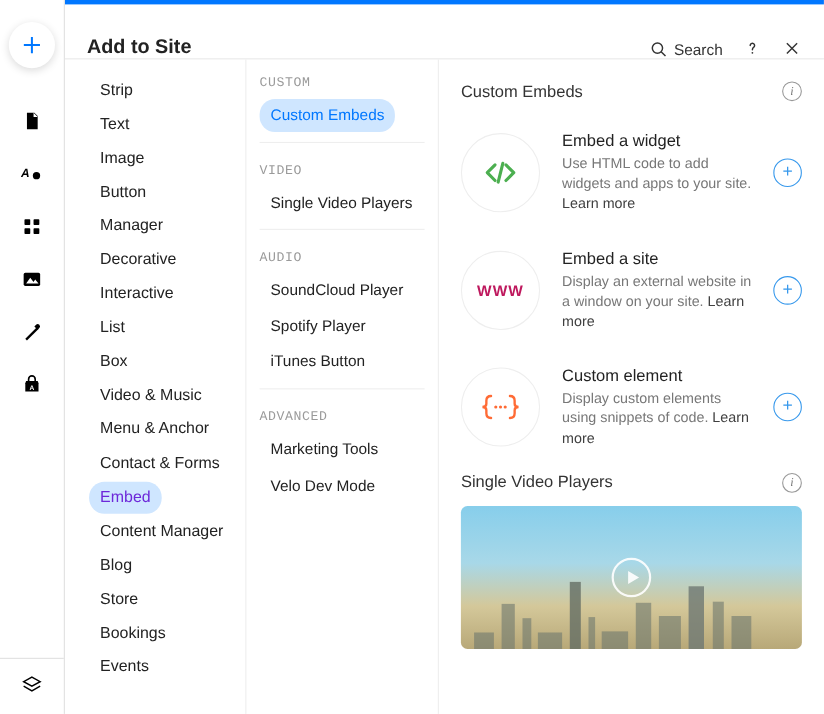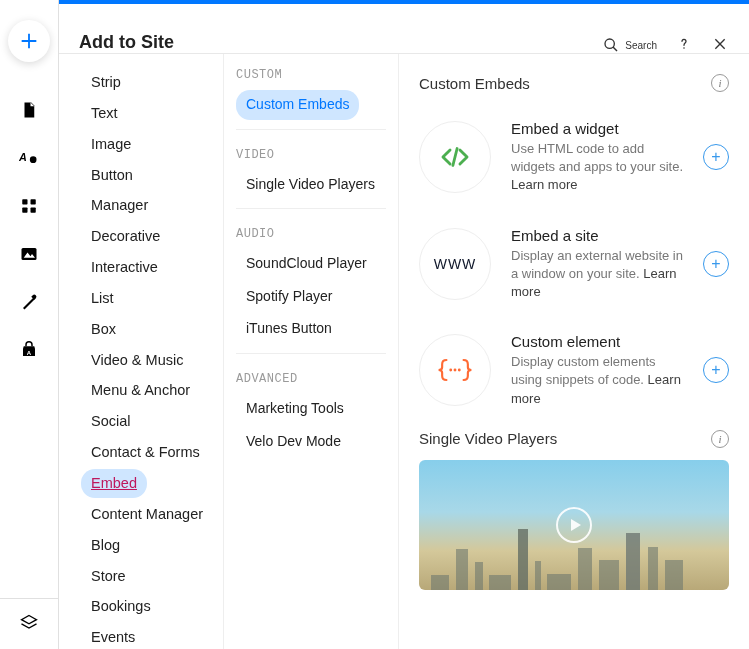--- a/index.html
+++ b/index.html
@@ -9,28 +9,28 @@
 
 .left-rail { width: 59px; border-right: 1px solid #e0e0e0; display: flex; flex-direction: column; align-items: center; padding-top: 20px; gap: 28px; background: #fff; flex-shrink: 0; position: relative; }
 .left-rail .plus-btn { width: 42px; height: 42px; border-radius: 50%; background: #fff; box-shadow: 0 2px 8px rgba(0,0,0,0.15); display: flex; align-items: center; justify-content: center; color: #0077ff; cursor: pointer; margin-bottom: 10px;}
 .left-rail .rail-icon { width: 20px; height: 20px; display: flex; align-items: center; justify-content: center; cursor: pointer; color: #000; }
 .left-rail .bottom-slot { margin-top: auto; margin-bottom: 16px; border-top: 1px solid #e0e0e0; width: 100%; padding-top: 14px; display:flex; justify-content:center; }
 
 .panel { flex: 1; display: flex; flex-direction: column; min-width: 0; }
 .panel-header { height: 54px; display: flex; align-items: flex-end; padding: 0 20px; border-bottom: 1px solid #e8e8e8; }
 .panel-title { font-size: 18px; font-weight: 600; color: #222; }
 .panel-header .spacer { flex: 1; }
-.search-group { display: flex; align-items: center; gap: 6px; color: #333; cursor: pointer; font-size: 10px; }
+.search-group { display: flex; align-items: center; gap: 6px; color: #333; cursor: pointer; font-size: 14px; }
 .header-icon { width: 18px; height: 18px; display:flex; align-items:center; justify-content:center; color:#333; cursor:pointer; margin-left:18px; }
 
 .panel-body { flex:1; display: flex; min-height: 0; }
 
 .col-categories { width: 165px; padding: 14px 8px 14px 22px; border-right: 1px solid #eee; overflow-y: auto; }
 .cat-item { font-size: 14.5px; color: #222; padding: 5px 10px; cursor: pointer; border-radius: 14px; display: inline-block; margin-bottom: 2px; line-height:1.3;text-align:center;}
-.cat-item.active { background: #cfe6ff; color: #be185d; text-decoration: underline; }
+.cat-item.active { background: #cfe6ff; color: #6d28d9; }
 .col-categories .cat-row { display:block; }
 
 .col-sub { width: 175px; padding: 14px 12px; border-right: 1px solid #eee; }
 .sub-group { margin-bottom: 18px; padding-bottom: 6px; border-bottom: 1px solid #eee; }
 .sub-group:last-child { border-bottom: none; }
 .sub-header { font-size: 12px; letter-spacing: 0.5px; color: #9a9a9a; font-weight: 500; margin-bottom: 8px; font-family: Liberation Mono, monospace; }
 .sub-item { font-size: 14px; color: #222; padding: 5px 10px; cursor: pointer; border-radius: 14px; display:inline-block; margin-bottom: 3px; line-height:1.4;}
 .sub-item.active { background: #cfe6ff; color: #0077ff; }
 .sub-row { display:block; }
 
@@ -147,21 +147,20 @@
         <div class="cat-row"><span class="cat-item">Text</span></div>
         <div class="cat-row"><span class="cat-item">Image</span></div>
         <div class="cat-row"><span class="cat-item">Button</span></div>
         <div class="cat-row"><span class="cat-item">Manager</span></div>
         <div class="cat-row"><span class="cat-item">Decorative</span></div>
         <div class="cat-row"><span class="cat-item">Interactive</span></div>
         <div class="cat-row"><span class="cat-item">List</span></div>
         <div class="cat-row"><span class="cat-item">Box</span></div>
         <div class="cat-row"><span class="cat-item">Video &amp; Music</span></div>
         <div class="cat-row"><span class="cat-item">Menu &amp; Anchor</span></div>
-        <div class="cat-row"><span class="cat-item">Social</span></div>
         <div class="cat-row"><span class="cat-item">Contact &amp; Forms</span></div>
         <div class="cat-row"><span class="cat-item active">Embed</span></div>
         <div class="cat-row"><span class="cat-item">Content Manager</span></div>
         <div class="cat-row"><span class="cat-item">Blog</span></div>
         <div class="cat-row"><span class="cat-item">Store</span></div>
         <div class="cat-row"><span class="cat-item">Bookings</span></div>
         <div class="cat-row"><span class="cat-item">Events</span></div>
       </div>
     <div class="col-sub" id="sub-col">
         <div class="sub-group">
@@ -198,21 +197,21 @@
             </svg>
           </div>
           <div class="embed-text">
             <div class="embed-title">Embed a widget</div>
             <div class="embed-desc"><span>Use HTML code to add widgets and apps to your site.</span> <span class="learn-more">Learn more</span></div>
           </div>
           <div class="add-btn">+</div>
         </div>
         <div class="embed-item">
           <div class="embed-icon">
-            <div style="color:#0f172a;font-weight:400;font-size:14px;letter-spacing:1px">WWW</div>
+            <div style="color:#be185d;font-weight:700;font-size:14px;letter-spacing:1px">WWW</div>
           </div>
           <div class="embed-text">
             <div class="embed-title">Embed a site</div>
             <div class="embed-desc"><span>Display an external website in a window on your site.</span> <span class="learn-more">Learn more</span></div>
           </div>
           <div class="add-btn">+</div>
         </div>
         <div class="embed-item">
           <div class="embed-icon">
             <svg width="40" height="28" viewBox="0 0 56 36">

